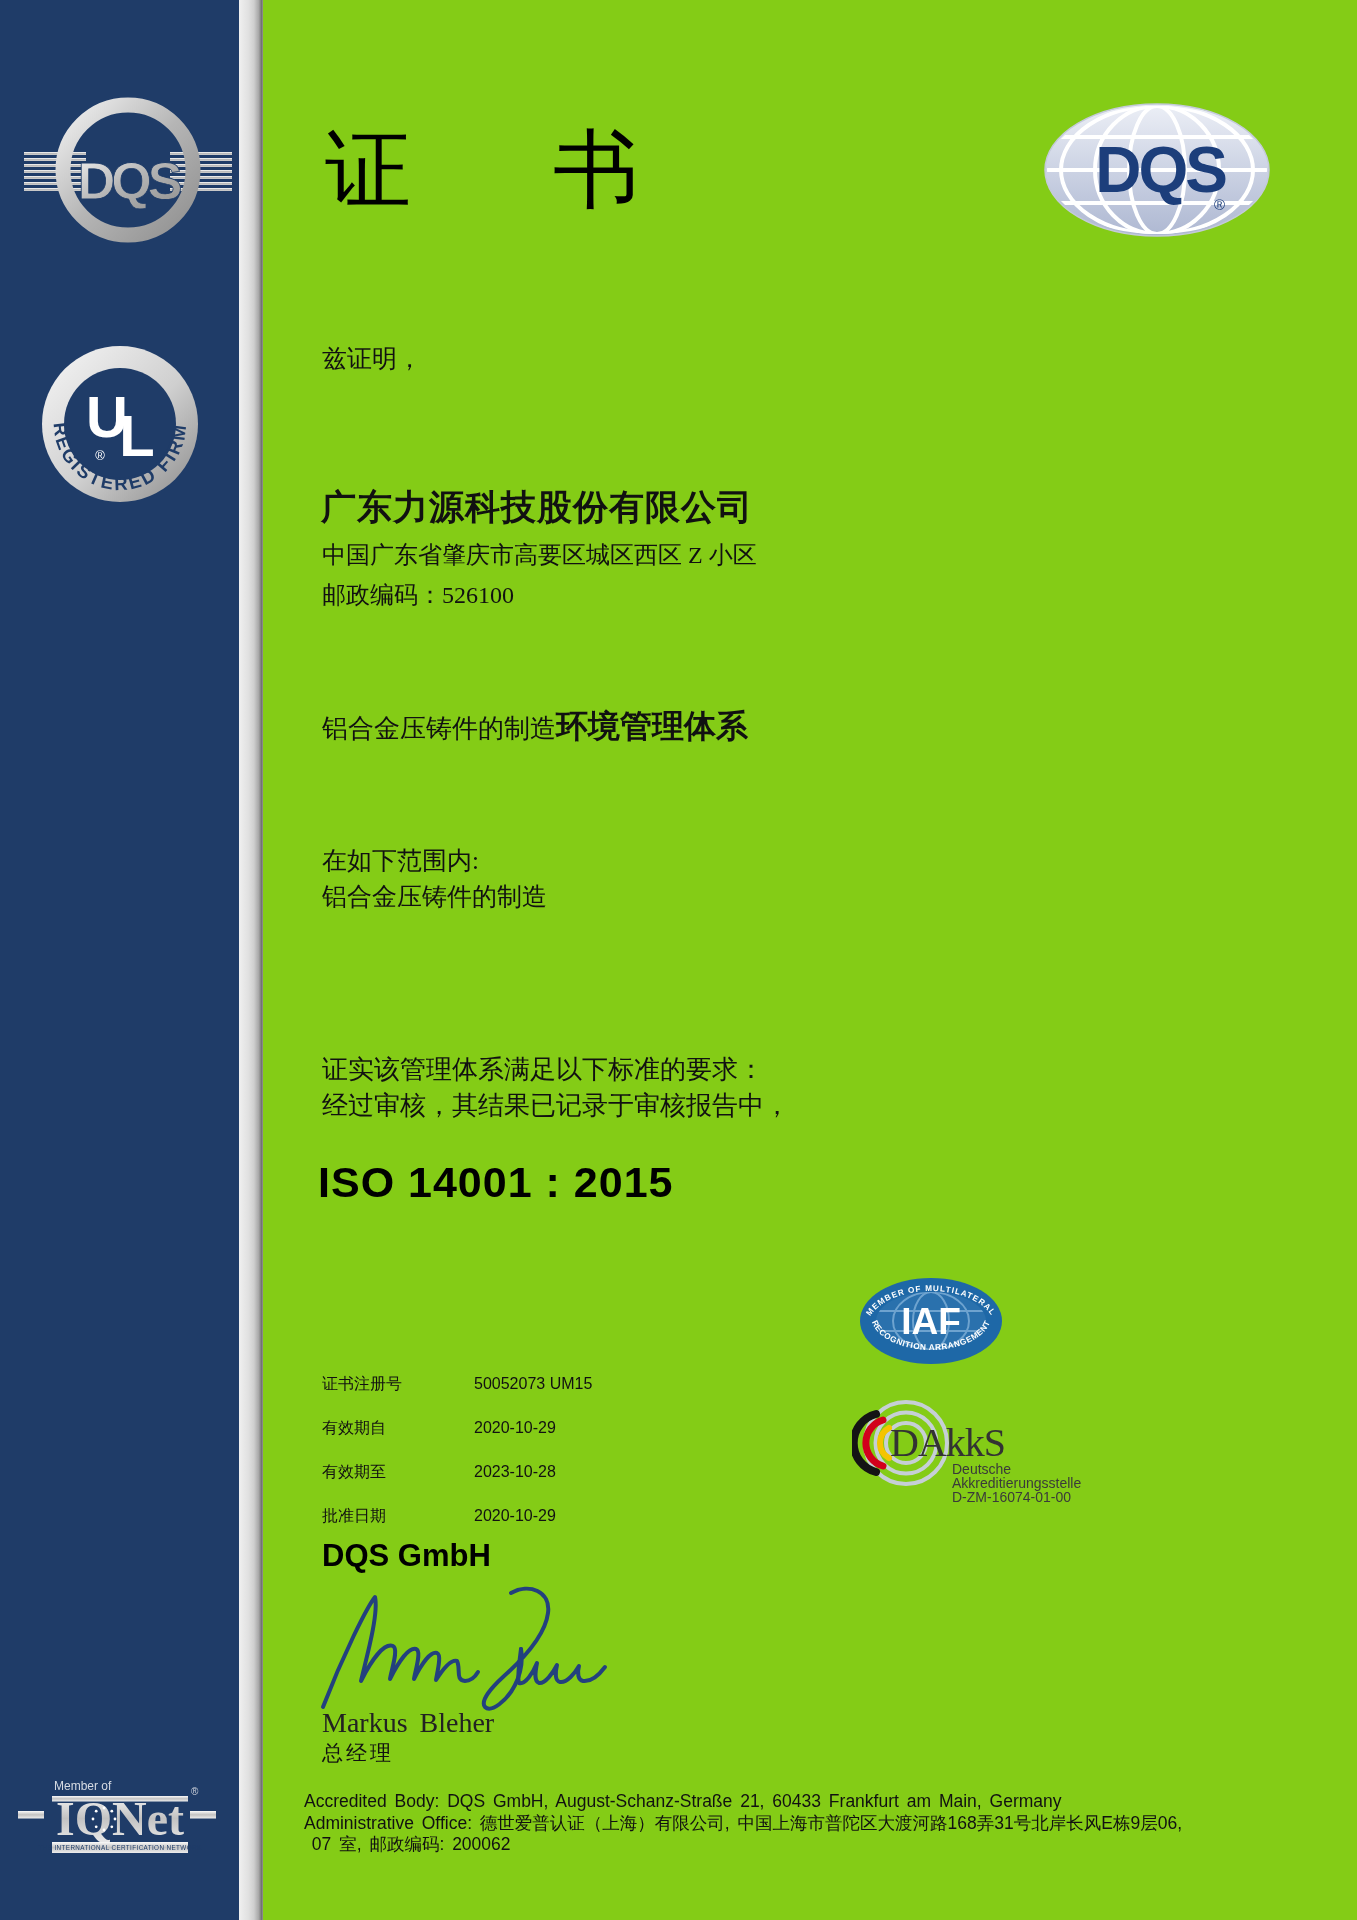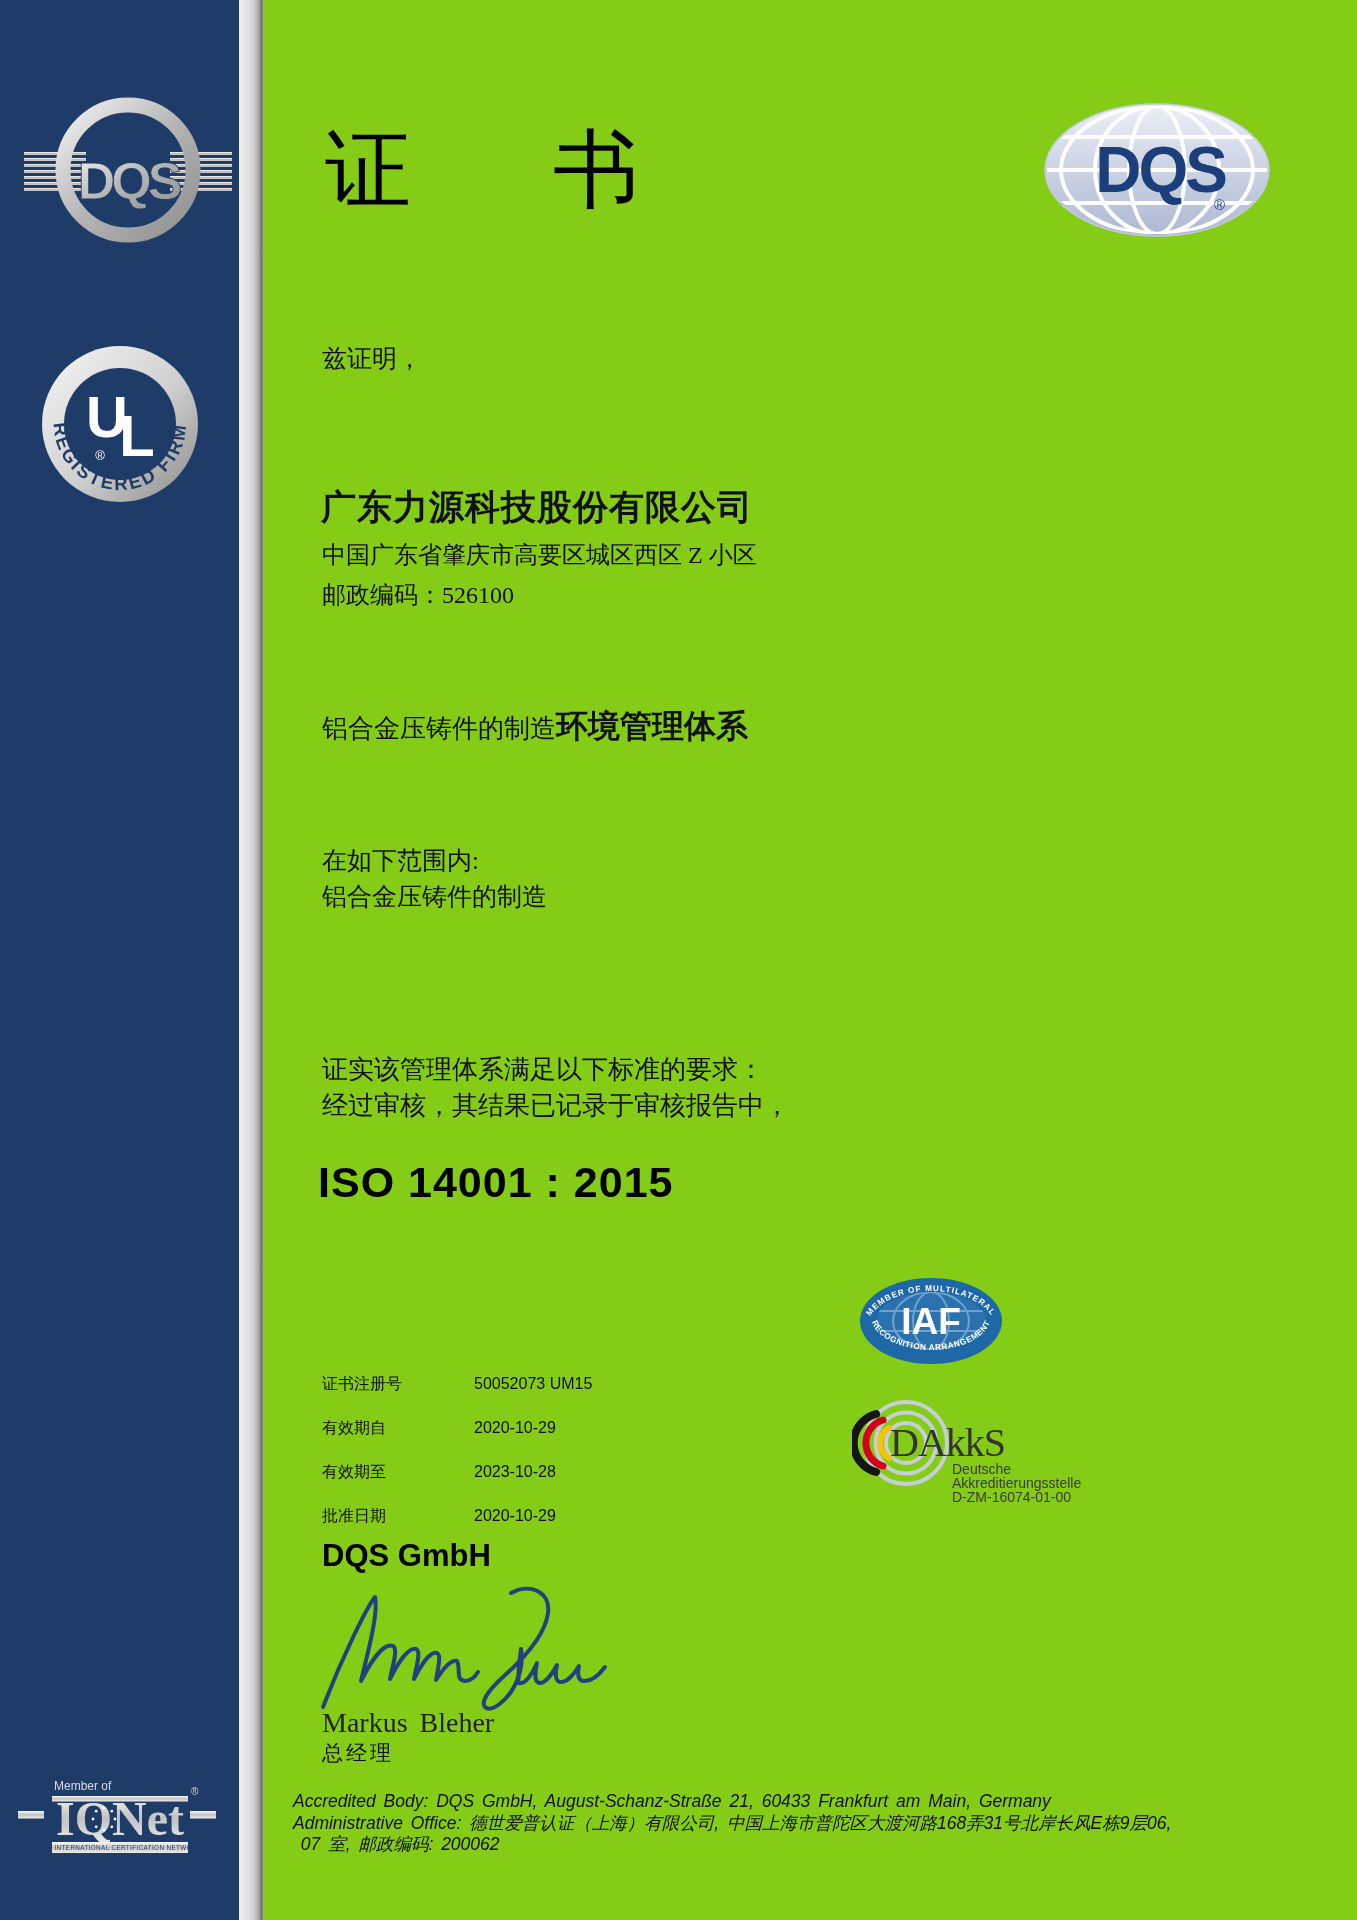--- a/index.html
+++ b/index.html
@@ -24,22 +24,22 @@
   .details{position:absolute;left:322px;top:1318px;font-size:16px;margin-top:44px;}
   .details .row{height:44px;line-height:44px;white-space:nowrap;}
   .details .label{display:inline-block;width:148px;}
   .details .value{font-family:"Liberation Sans","DejaVu Sans",sans-serif;}
   .issuer{position:absolute;left:322px;top:1538px;font-family:"Liberation Sans","DejaVu Sans",sans-serif;
         font-size:31px;font-weight:bold;color:#000;}
   .signature-svg{position:absolute;left:315px;top:1585px;}
   .signer-name{position:absolute;left:322px;top:1707px;font-family:Liberation Serif, serif;
         font-size:28px;color:#222;word-spacing:5px;}
   .signer-title{position:absolute;left:322px;top:1739px;font-size:21px;letter-spacing:3px;}
-  .footer{position:absolute;left:293px;top:1791px;width:1010px;font-family:"Liberation Sans","DejaVu Sans",sans-serif;
-        font-size:17.5px;line-height:21.5px;color:#111;word-spacing:3px;font-style:italic;}
+  .footer{position:absolute;left:304px;top:1791px;width:1010px;font-family:"Liberation Sans","DejaVu Sans",sans-serif;
+        font-size:17.5px;line-height:21.5px;color:#111;word-spacing:3px;}
   .footer div{white-space:pre;}
 </style>
 </head>
 <body>
 
 <div class="page">
 
   <div class="sidebar"></div>
   <div class="silver-band"></div>
 

